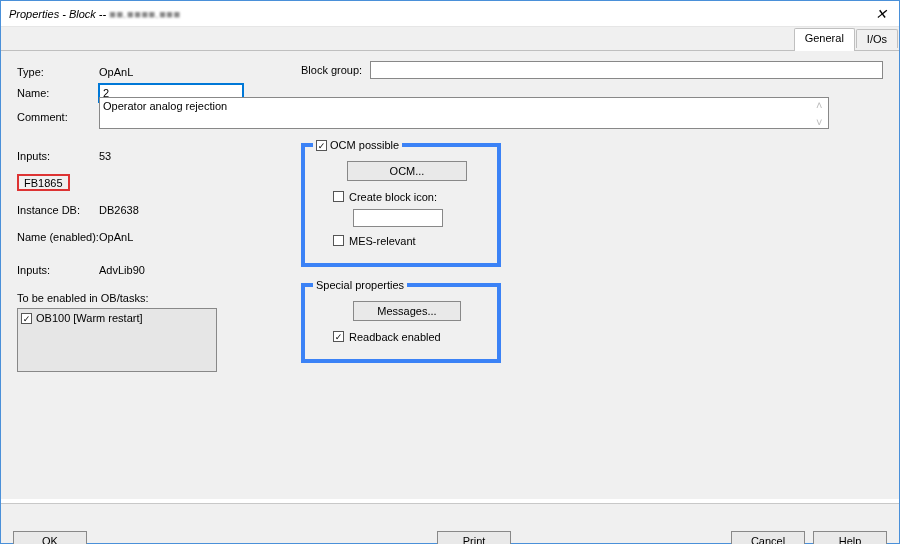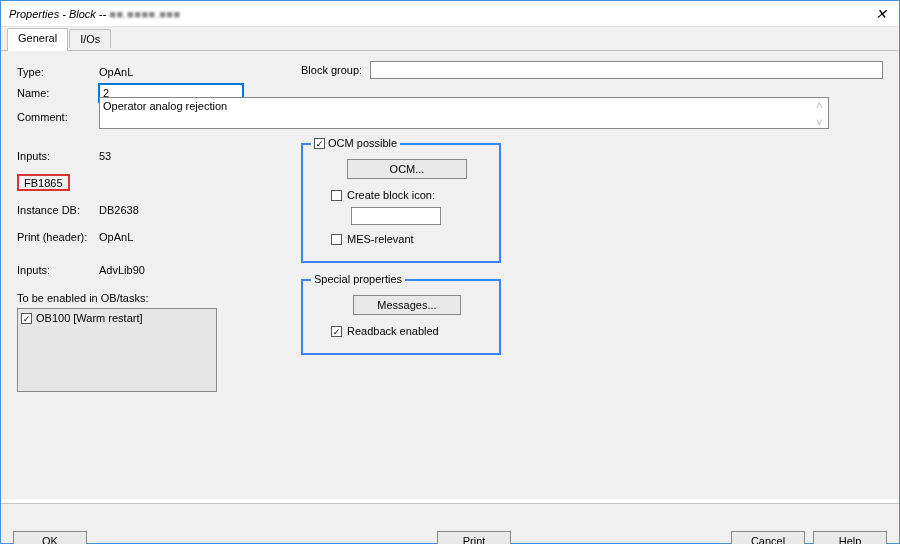--- a/index.html
+++ b/index.html
@@ -2,46 +2,46 @@
 <html><head>
 <meta charset="utf-8">
 <style>
   * { box-sizing: border-box; font-family: "Segoe UI", Tahoma, sans-serif; font-size: 11px; }
   body { margin: 0; background: #fff; }
   .window { width: 900px; height: 544px; border: 1px solid #4a90d9; position: relative; background: #fff; }
   .titlebar { height: 26px; display: flex; align-items: center; justify-content: space-between; padding: 0 8px; background: #fff; border-bottom: 1px solid #e6e6e6; font-style: italic; }
   .titlebar-text { font-size: 12px; color: #000; }
   .titlebar .blur { color:#888; filter: blur(1.2px); letter-spacing:0.5px;}
   .close-x { font-size: 14px; cursor: pointer; padding:0 4px; }
-  .tabs { display: flex; height: 24px; border-bottom: 1px solid #bfbfbf; padding-left: 6px; background:#f0f0f0;}
+  .tabs { display: flex; height: 24px; border-bottom: 1px solid #bfbfbf; padding-left: 6px; background:#f0f0f0;justify-content:flex-end;}
   .tab { padding: 3px 10px 0; border: 1px solid #bfbfbf; border-bottom: none; border-radius: 2px 2px 0 0; margin-right: 1px; background: #fff; cursor: pointer; position:relative; top:1px;}
   .tab.inactive { background:#f0f0f0; top:2px; height:19px;}
   .content { position: absolute; top: 50px; left: 0; right: 0; bottom: 44px; padding: 10px 16px 0 16px; background:#f0f0f0;}
   .row { display: flex; align-items: center; height: 21px; }
   .lbl { width: 82px; color: #000; }
   .val { color: #000; }
   .input { border: 1px solid #888; background: #fff; height: 18px; padding: 0 3px; color:#000;}
   .input.name { width: 144px; border-color:#0078d7; outline:1px solid #0078d7;}
   .textarea { border: 1px solid #888; background: #fff; height: 32px; width: 730px; position:relative; padding:2px 3px;}
   .textarea .scroll { position:absolute; right:2px; width:10px; display:flex; flex-direction:column; justify-content:space-between; height:28px; top:2px; color:#bbb; font-size:8px; line-height:1;}
   .col-left { position: absolute; left: 16px; top: 10px; width: 260px; }
-  .fieldset { border: 2px solid #3b82f6; padding: 8px 10px 10px; position: relative; margin-bottom: 16px; background:#f0f0f0;}
+  .fieldset { border: 4px solid #3b82f6; padding: 8px 10px 10px; position: relative; margin-bottom: 16px; background:#f0f0f0;}
   .fieldset .legend { position: absolute; top: -8px; left: 8px; background: #f0f0f0; padding: 0 3px; font-size:11px;}
   .btn { border: 1px solid #888; background: #e9e9e9; height: 20px; min-width: 70px; padding: 0 12px; cursor: pointer; text-align:center;}
   .btn.main { height: 21px; min-width: 74px; margin-top: 35px; }
-  .ob-box { border: 1px solid #888; background: #e6e6e6; height: 84px; width: 200px; margin-top: 4px; padding:3px;}
+  .ob-box { border: 1px solid #888; background: #e6e6e6; height: 64px; width: 200px; margin-top: 4px; padding:3px;}
   .ob-item { display:flex; align-items:center; gap:4px;}
   .check { display:inline-block; width:11px; height:11px; border:1px solid #555; background:#fff; font-size:10px; line-height:9px; text-align:center; }
   .check.checked::after { content:"✓"; font-size:9px; color:#000;}
   .red-box { border: 2px solid #d33; padding: 0 5px; display:inline-block; height:17px; line-height:15px;}
   .bottom { position: absolute; bottom: 0; left: 0; right: 0; height: 40px; display: flex; align-items: center; padding: 0 12px; border-top: 1px solid #c8c8c8; background:#f0f0f0;}
   .bg-row { display:flex; align-items:center; gap:8px; position:absolute; left:300px; top:10px; right:16px;}
   .bg-input { flex:1; border:1px solid #888; background:#fff; height:18px;}
   .sub-input { border:1px solid #888; background:#fff; height:18px; width:90px; margin-left:20px;}
-  .ck-row { display:flex; align-items:flex-end; gap:5px; margin:6px 0 6px 18px;}
+  .ck-row { display:flex; align-items:flex-start; gap:5px; margin:6px 0 6px 18px;}
   .sp8{height:8px;} .sp12{height:12px;} .sp6{height:6px;}
 </style>
 </head>
 <body>
 
 <div class="window">
 
   <div class="titlebar">
     <div class="titlebar-text">
       <span>Properties - Block -- </span><span class="blur">■■.■■■■.■■■</span>
@@ -95,21 +95,21 @@
       <div class="row">
         <span class="red-box">FB1865</span>
       </div>
       <div class="sp6"></div>
       <div class="row">
         <span class="lbl">Instance DB:</span>
         <span class="val">DB2638</span>
       </div>
       <div class="sp6"></div>
       <div class="row">
-        <span class="lbl">Print (header):</span>
+        <span class="lbl">Name (enabled):</span>
         <span class="val">OpAnL</span>
       </div>
       <div class="sp6"></div>
       <div class="sp6"></div>
       <div class="row">
         <span class="lbl">Inputs:</span>
         <span class="val">AdvLib90</span>
       </div>
       <div class="sp12"></div>
       <div>To be enabled in OB/tasks:</div>

